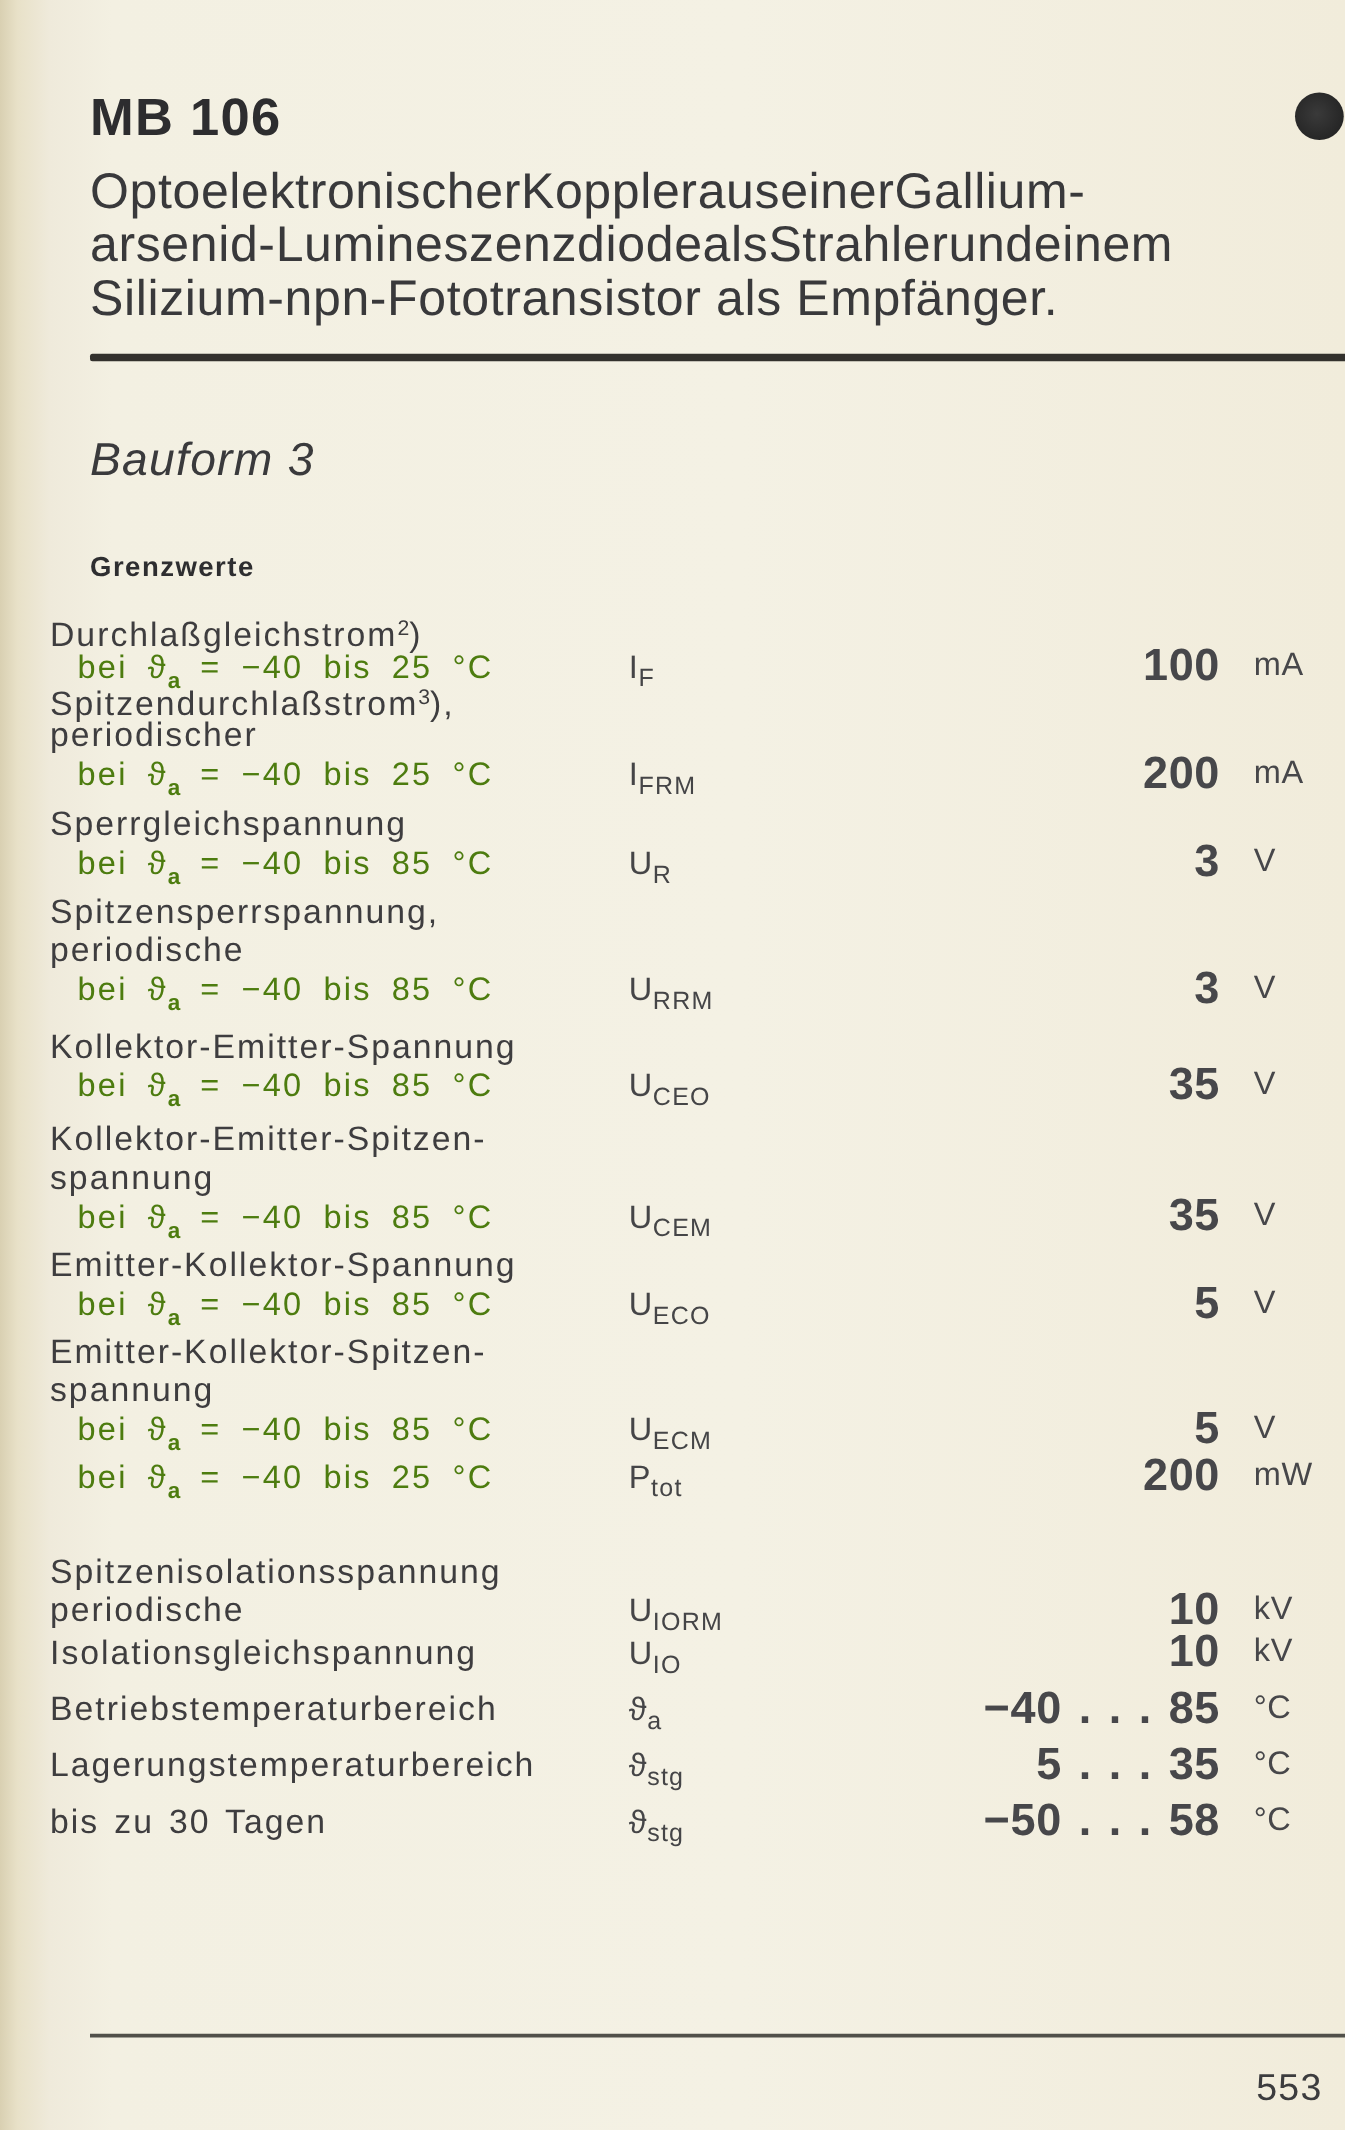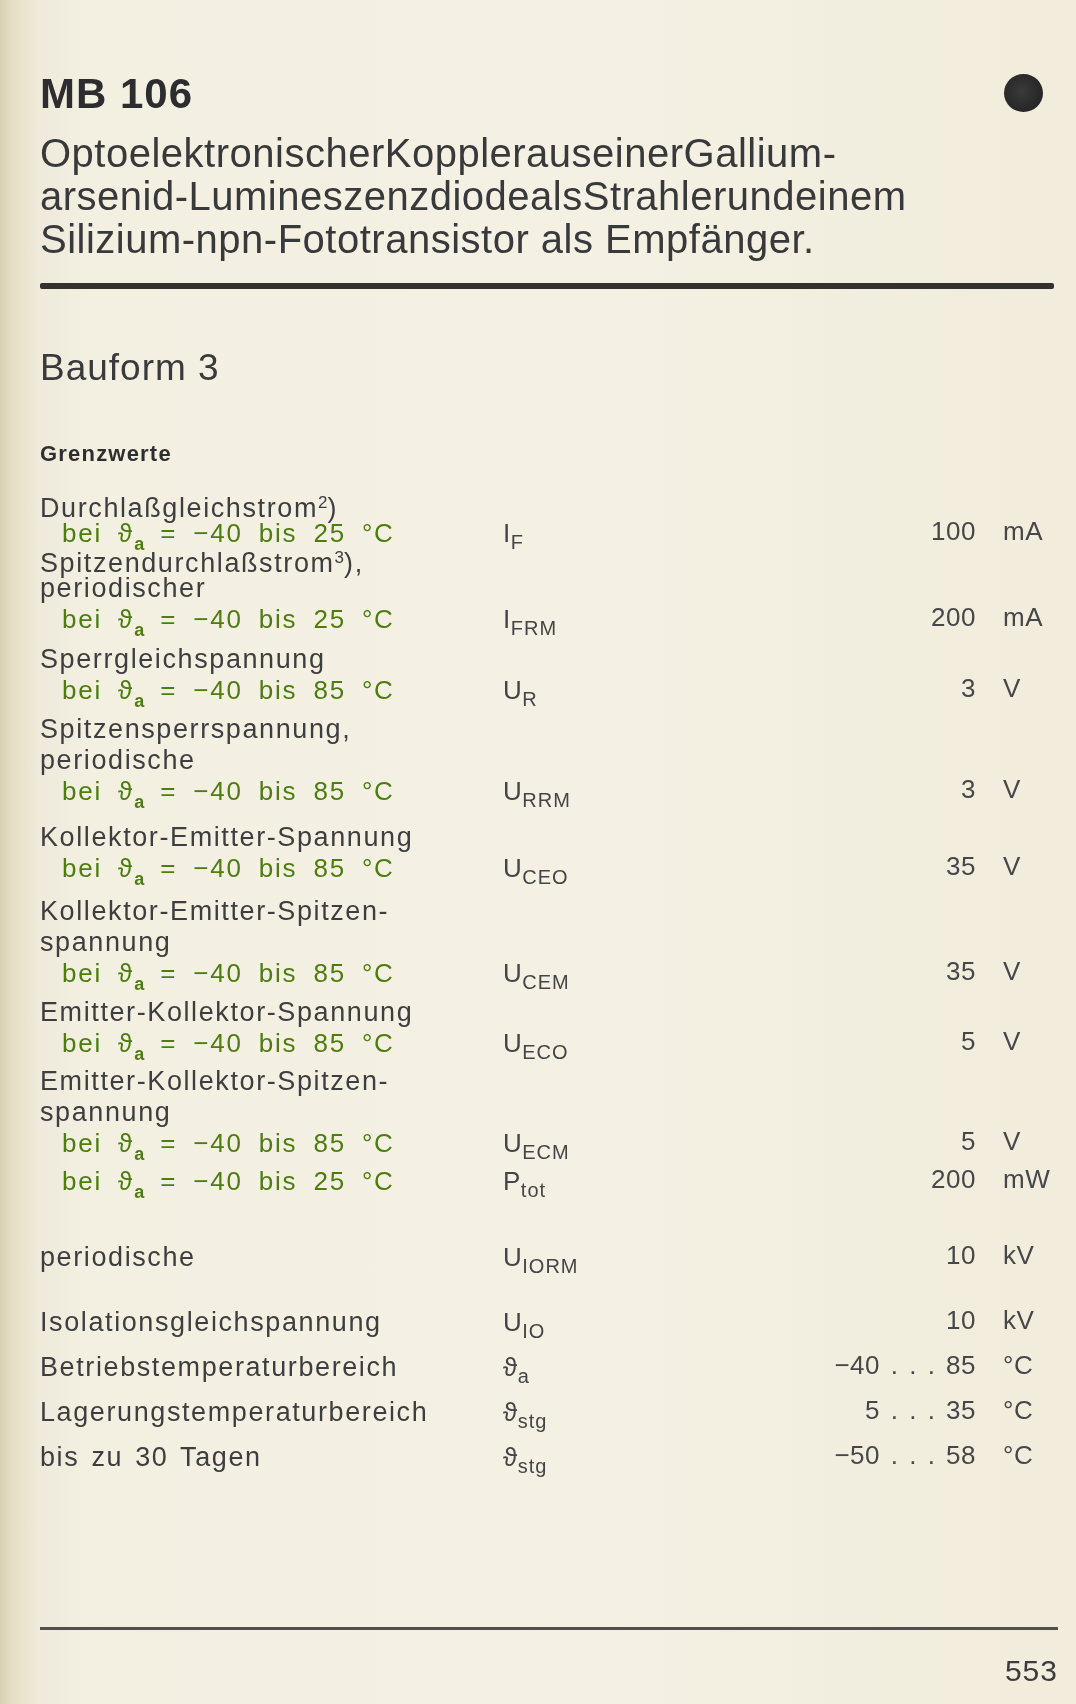--- a/index.html
+++ b/index.html
@@ -4,40 +4,40 @@
 <style>
   html,body{margin:0;padding:0;}
   body{
     width:1076px;height:1704px;position:relative;overflow:hidden;
     background:
       linear-gradient(90deg,#d9d0b2 0px,#e8e1c8 14px,#efeadb 40px,#f3f0e2 90px,#f4f1e4 55%,#f1ecdb 100%);
     font-family:"Liberation Sans","DejaVu Sans",sans-serif;
     color:#3b3b3d;
     -webkit-font-smoothing:antialiased;
   }
-  .abs{position:absolute;}
+  .abs{position:absolute;margin-left:32px;}
   
   .title{left:40px;top:70px;font-size:42px;font-weight:bold;letter-spacing:1px;color:#2d2d2f;}
   .dot{left:1004px;top:74px;width:39px;height:38px;border-radius:50%;
        background:radial-gradient(circle at 45% 45%,#3a3a3a 0%,#262626 70%);}
   .para{left:40px;top:132px;width:1012px;font-size:40px;line-height:43px;color:#39393b;letter-spacing:0.5px;}
   .jline{display:flex;justify-content:flex-start;white-space:nowrap;}
   .rule-top{left:40px;top:283px;width:1014px;height:6px;background:#33312d;border-radius:2px;}
-  .bauform{left:40px;top:347px;font-size:37px;letter-spacing:1px;color:#3a3a3c;}
+  .bauform{left:40px;top:347px;font-size:37px;letter-spacing:1px;color:#3a3a3c;font-style:italic;}
   .section{left:40px;top:441px;font-size:22px;font-weight:bold;letter-spacing:1.2px;color:#2e2e30;}
   
   .row{position:absolute;left:40px;width:1018px;}
   .ln{position:relative;height:31px;line-height:31px;white-space:nowrap;}
   .lbl{font-size:27px;letter-spacing:1.6px;word-spacing:3px;color:#3e3d3f;}
   .lbl sup{font-size:17px;vertical-align:9px;letter-spacing:0;}
   .cond{font-size:26px;letter-spacing:1.8px;word-spacing:7px;padding-left:22px;color:#4d7c0f;}
   .cond .csub{font-size:18px;vertical-align:-8px;letter-spacing:0;font-weight:bold;}
   .sym{position:absolute;left:463px;top:0;font-size:26px;letter-spacing:0.5px;color:#454547;}
   .sym sub{font-size:20px;vertical-align:-7px;letter-spacing:1px;}
-  .val{position:absolute;right:82px;top:-2px;font-size:26px;letter-spacing:0.5px;color:#47474a;}
+  .val{position:absolute;right:82px;top:-2px;font-size:36px;letter-spacing:0.5px;color:#47474a;font-weight:bold;}
   .unit{position:absolute;left:963px;top:-2px;font-size:26px;letter-spacing:0.5px;color:#47474a;text-align:right;}
   
   .rule-bottom{left:40px;top:1627px;width:1018px;height:3px;background:#51504a;}
   .pagenum{right:18px;top:1654px;font-size:30px;color:#3c3c3e;letter-spacing:1px;}
 </style>
 </head>
 <body>
 
 <div class="abs title">MB 106</div>
 <div class="abs dot"></div>
@@ -152,20 +152,21 @@
 <div class="row" style="top:1166px">
   <div class="ln">
     <span class="cond"><span>bei ϑ</span><sub class="csub">a</sub> <span>= −40 bis 25 °C</span></span>
     <span class="sym"><span>P</span><sub>tot</sub></span>
     <span class="val">200</span>
     <span class="unit">mW</span>
   </div>
 </div>
 
 <div class="row" style="top:1242px">
+  <div class="ln lbl"><span>Spitzenisolationsspannung</span></div>
   <div class="ln lbl">
     <span>periodische</span>
     <span class="sym"><span>U</span><sub>IORM</sub></span>
     <span class="val">10</span>
     <span class="unit">kV</span>
   </div>
 </div>
 
 <div class="row" style="top:1307px">
   <div class="ln lbl">

